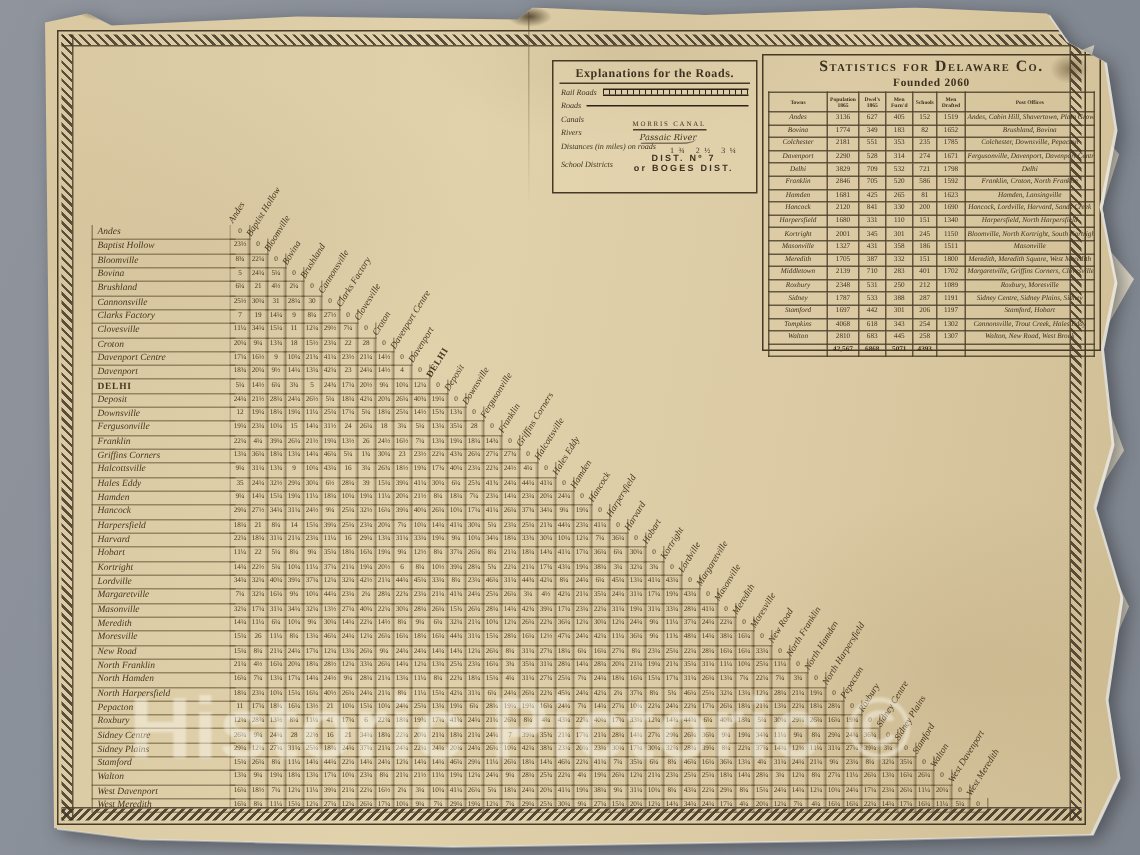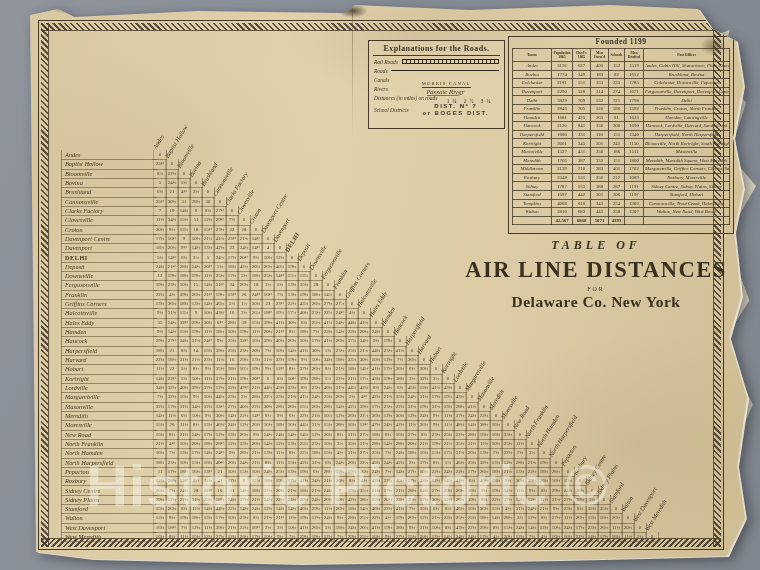--- a/index.html
+++ b/index.html
@@ -142,21 +142,22 @@
           <div class="erow tall">
             <span class="elabel">School Districts</span>
             <span class="esym">
               <div class="sym-school">DIST. Nº 7<br>or BOGES DIST.</div>
             </span>
           </div>
         </div>
     </div>
 
     <div class="stats">
-      <div class="st">Founded 1199</div>
+      <div class="t">Statistics for Delaware Co.</div>
+      <div class="st">Founded 2060</div>
       <table class="sttab">
         <thead id="st-head">
             <tr>
               <th style="width: 36px;">Towns</th>
               <th style="width: 18px;">Population 1865</th>
               <th style="width: 15px;">Dwel's 1865</th>
               <th style="width: 15px;">Men Furn'd</th>
               <th style="width: 13px;">Schools</th>
               <th style="width: 16px;">Men Drafted</th>
               <th>Post Offices</th>
@@ -331,26 +332,20 @@
               <td>6868</td>
               <td>5071</td>
               <td>4393</td>
               <td></td>
               <td></td>
             </tr>
           </tbody>
       </table>
     </div>
 
-    <div class="titleblock">
-      <div class="t-pre">TABLE OF</div>
-      <div class="t-main">AIR LINE DISTANCES</div>
-      <div class="t-for">FOR</div>
-      <div class="t-sub">Delaware Co. New York</div>
-    </div>
 
     <div class="matrix" id="matrix">
         <div class="m-label" style="top: 150px;">Andes</div>
         <div class="m-cell" style="left: 153px; top: 150px;">0</div>
         <div class="m-head" style="left: 157px; top: 143px;">Andes</div>
         <div class="m-label" style="top: 159.32px;">Baptist Hollow</div>
         <div class="m-cell" style="left: 153px; top: 159.32px;">23½</div>
         <div class="m-cell" style="left: 165px; top: 159.32px;">0</div>
         <div class="m-head" style="left: 169px; top: 152.32px;">Baptist Hollow</div>
         <div class="m-label" style="top: 168.64px;">Bloomville</div>

